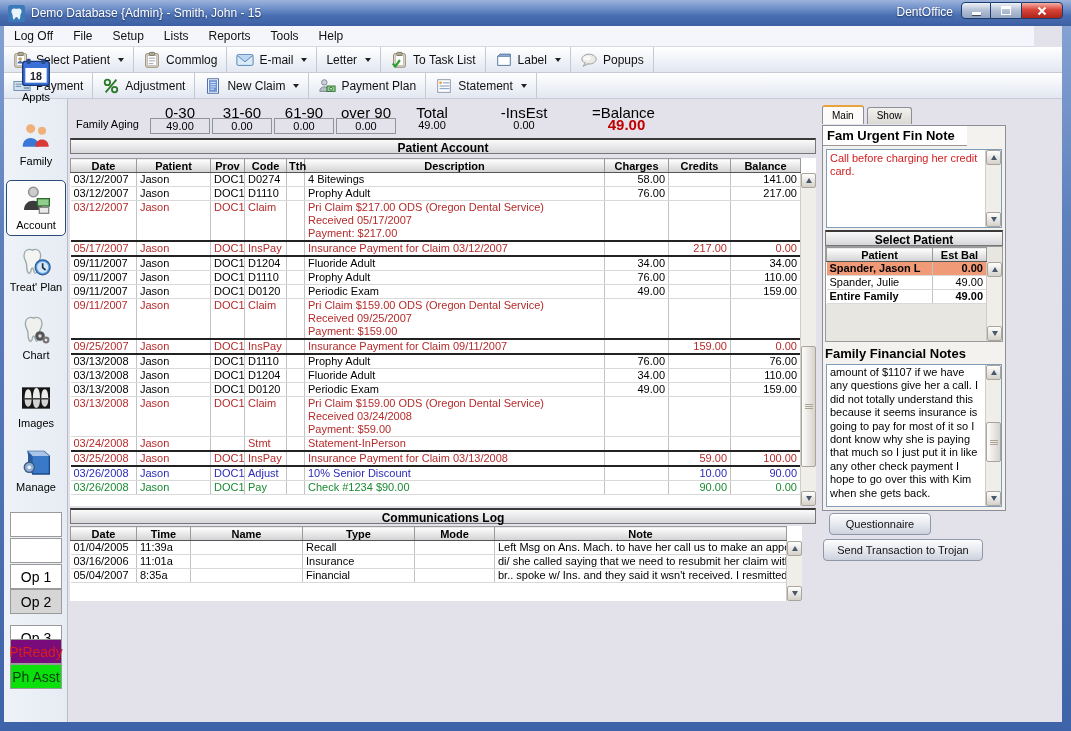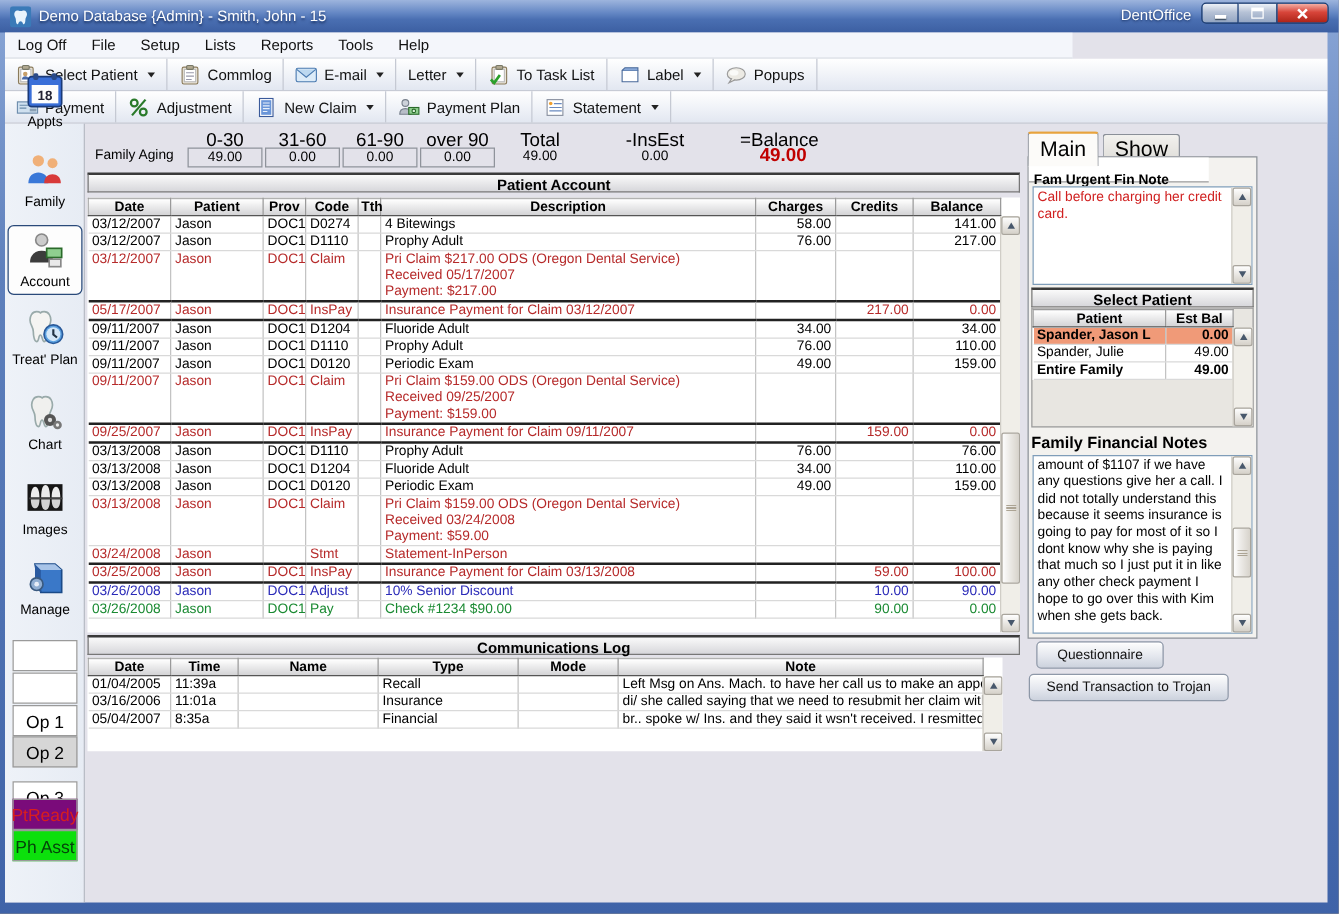--- a/index.html
+++ b/index.html
@@ -17,21 +17,21 @@
   .wbtn{width:30px;height:17px;display:flex;align-items:center;justify-content:center;
     border:1px solid #1c3c6e;background:linear-gradient(#eef2f8,#b6c2d6 45%,#93a5c2);}
   .wbtn.min{border-radius:4px 0 0 4px;}
   .wbtn.max{border-left:none;border-right:none;}
   .wbtn.close{width:42px;border-radius:0 4px 4px 0;
     background:linear-gradient(#f4b0a6,#d8453a 45%,#ad2418);}
   .glyph-min{width:9px;height:3px;background:#fff;margin-top:6px;box-shadow:0 1px 1px #345;}
   .glyph-max{width:10px;height:9px;border:1px solid #fff;border-top:3px solid #fff;background:transparent;}
   
   #client{position:absolute;left:4px;top:26px;width:1058px;height:696px;background:#e3e2ea;overflow:hidden;}
-  #menubar{position:absolute;left:0;top:0;width:854px;height:21px;background:#f4f6fb;
+  #menubar{position:absolute;left:0;top:0;width:1030px;height:21px;background:#f4f6fb;
     border-bottom:1px solid #d6dae2;display:flex;align-items:center;font-size:12px;color:#111;}
   .menu-item{padding:2px 10px;cursor:default;}
   .toolbar{position:absolute;left:0;width:1058px;height:26px;display:flex;align-items:stretch;
     background:linear-gradient(#ffffff,#e2e7f1);border-bottom:1px solid #c7cbd5;}
   #toolbar1{top:21px;} #toolbar2{top:47px;}
   .tbtn{display:flex;align-items:center;gap:5px;padding:0 9px;border-right:1px solid #c5c9d3;font-size:12px;color:#111;}
   .ticon svg{width:18px;height:18px;display:block;}
   .dd{width:0;height:0;border-left:3.5px solid transparent;border-right:3.5px solid transparent;border-top:4px solid #222;margin-left:3px;}
   
   #modulebar{position:absolute;left:0;top:73px;width:64px;height:623px;
@@ -71,26 +71,26 @@
     background:linear-gradient(#fefefe,#d5d1c9);border:1px solid #a9a59d;border-radius:2px;}
   .sb-track{flex:1;position:relative;}
   .sb-thumb{position:absolute;left:0;right:0;background:linear-gradient(90deg,#fdfdfd,#d7d3cb);
     border:1px solid #a9a59d;border-radius:2px;display:flex;align-items:center;justify-content:center;}
   .grip{width:8px;height:5px;background:repeating-linear-gradient(#aca494 0 1px,transparent 1px 2px);}
   .tri{width:0;height:0;}
   .tri.up{border-left:3.5px solid transparent;border-right:3.5px solid transparent;border-bottom:5px solid #48586c;}
   .tri.down{border-left:3.5px solid transparent;border-right:3.5px solid transparent;border-top:5px solid #48586c;}
   
   #rightpanel{position:absolute;left:818px;top:79px;width:192px;height:615px;}
-  .tab{display:inline-block;padding:2px 9px 3px;font-size:17px;border:1px solid #8a8f98;border-bottom:none;
+  .tab{display:inline-block;padding:2px 9px 3px;font-size:10px;border:1px solid #8a8f98;border-bottom:none;
     border-radius:3px 3px 0 0;background:linear-gradient(#f2f1ee,#dbd9d4);margin-right:3px;vertical-align:bottom;}
   .tab.active{background:#fcfbf9;border-top:2px solid #e8a33d;padding-top:3px;position:relative;z-index:2;}
   #rp-box{position:absolute;left:0;top:20px;width:184px;height:386px;border:1px solid #8a8f98;background:#f3f2ef;}
   #urgent-title{position:absolute;left:0;top:0;width:144px;height:20px;background:#fff;border-bottom:1px solid #999;
-    font-weight:bold;font-size:11px;padding:12px 0 0 4px;}
+    font-weight:bold;font-size:13px;padding:2px 0 0 4px;}
   #urgent-box{position:absolute;left:3px;top:23px;width:176px;height:79px;background:#fff;border:1px solid #7f9db9;}
   #urgent-text{position:absolute;left:3px;top:2px;right:18px;font-size:11px;line-height:13px;}
   #sp-title{position:absolute;left:2px;top:104px;width:178px;height:16px;text-align:center;font-weight:bold;font-size:12px;
     line-height:16px;background:linear-gradient(#fafafa,#d7d7db);border:1px solid #777;border-top:2px solid #3a3a3a;}
   #sp-table{position:absolute;left:2px;top:120px;width:178px;height:96px;background:#e8e6e1;border:1px solid #9a9a9a;}
   tr.sp-sel td{background:#f09a78;font-weight:bold;}
   tr.sp-bold td{font-weight:bold;}
   #fin-title{position:absolute;left:2px;top:220px;font-weight:bold;font-size:13px;}
   #fin-box{position:absolute;left:3px;top:238px;width:176px;height:143px;background:#fff;border:1px solid #7f9db9;}
   #fin-text{position:absolute;left:3px;top:1px;right:18px;font-size:11px;line-height:13.4px;}

